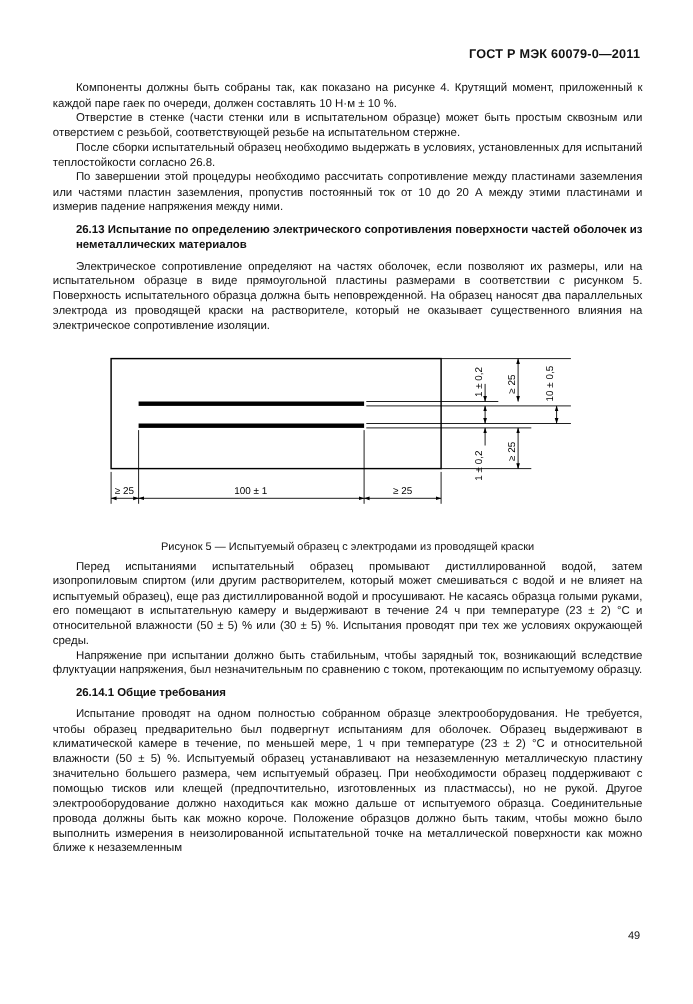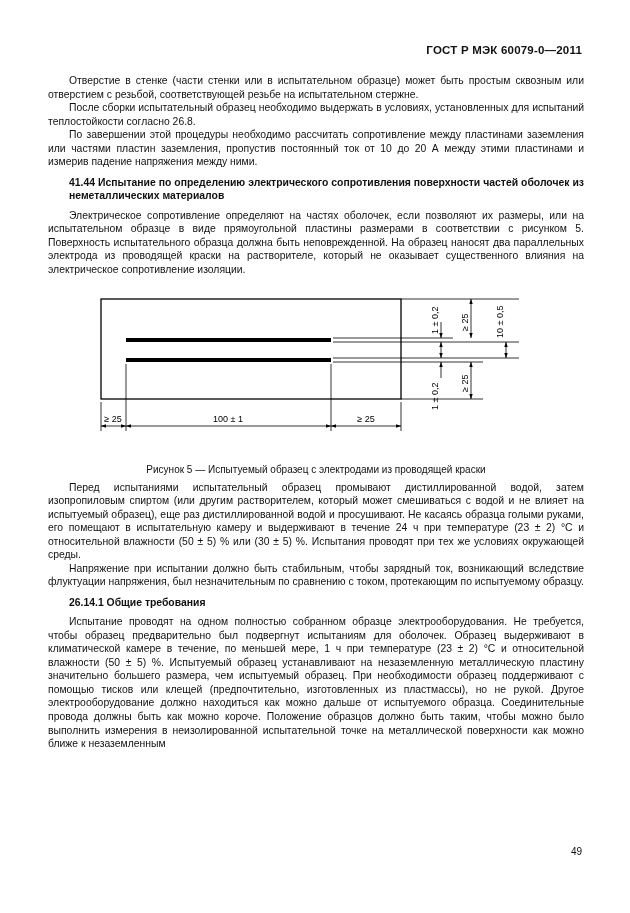--- a/index.html
+++ b/index.html
@@ -46,25 +46,26 @@
   .page-num { position: absolute; right: 48px; bottom: 56px; font-size: 10px; }
 </style>
 </head>
 <body>
 
 <div class="page">
 
   <div class="doc-header">ГОСТ Р МЭК 60079-0—2011</div>
 
   <div class="doc-body">
+    <p>Компоненты должны быть собраны так, как показано на рисунке 4. Крутящий момент, приложенный к каждой паре гаек по очереди,  должен составлять 10 Н·м ± 10 %.</p>
     <p>Отверстие в стенке (части стенки или в испытательном образце) может быть простым сквозным или отверстием с резьбой, соответствующей резьбе на испытательном стержне.</p>
     <p>После сборки испытательный образец необходимо выдержать в условиях, установленных для испытаний теплостойкости согласно 26.8.</p>
     <p>По завершении этой процедуры необходимо рассчитать сопротивление между пластинами заземления или частями пластин заземления, пропустив постоянный ток от 10 до 20 А между этими пластинами и измерив падение напряжения между ними.</p>
 
-    <div class="hd">41.44 Испытание по определению электрического сопротивления поверхности частей оболочек из неметаллических материалов</div>
+    <div class="hd">26.13 Испытание по определению электрического сопротивления поверхности частей оболочек из неметаллических материалов</div>
 
     <p>Электрическое сопротивление определяют на частях оболочек, если позволяют их размеры, или на испытательном образце в виде прямоугольной пластины размерами в соответствии с рисунком 5. Поверхность испытательного образца должна быть неповрежденной. На образец наносят два параллельных электрода из проводящей краски на растворителе, который не оказывает существенного влияния на электрическое сопротивление изоляции.</p>
 
     <div class="figure-wrap">
       <svg class="fig-svg" width="470" height="172" viewBox="0 0 470 172">
         <defs>
           <marker id="arr" viewBox="0 0 10 10" refX="9.5" refY="5" markerWidth="6.5" markerHeight="6.5" orient="auto-start-reverse">
             <path d="M0,1.8 L10,5 L0,8.2 Z" fill="#000"></path>
           </marker>
         </defs>

